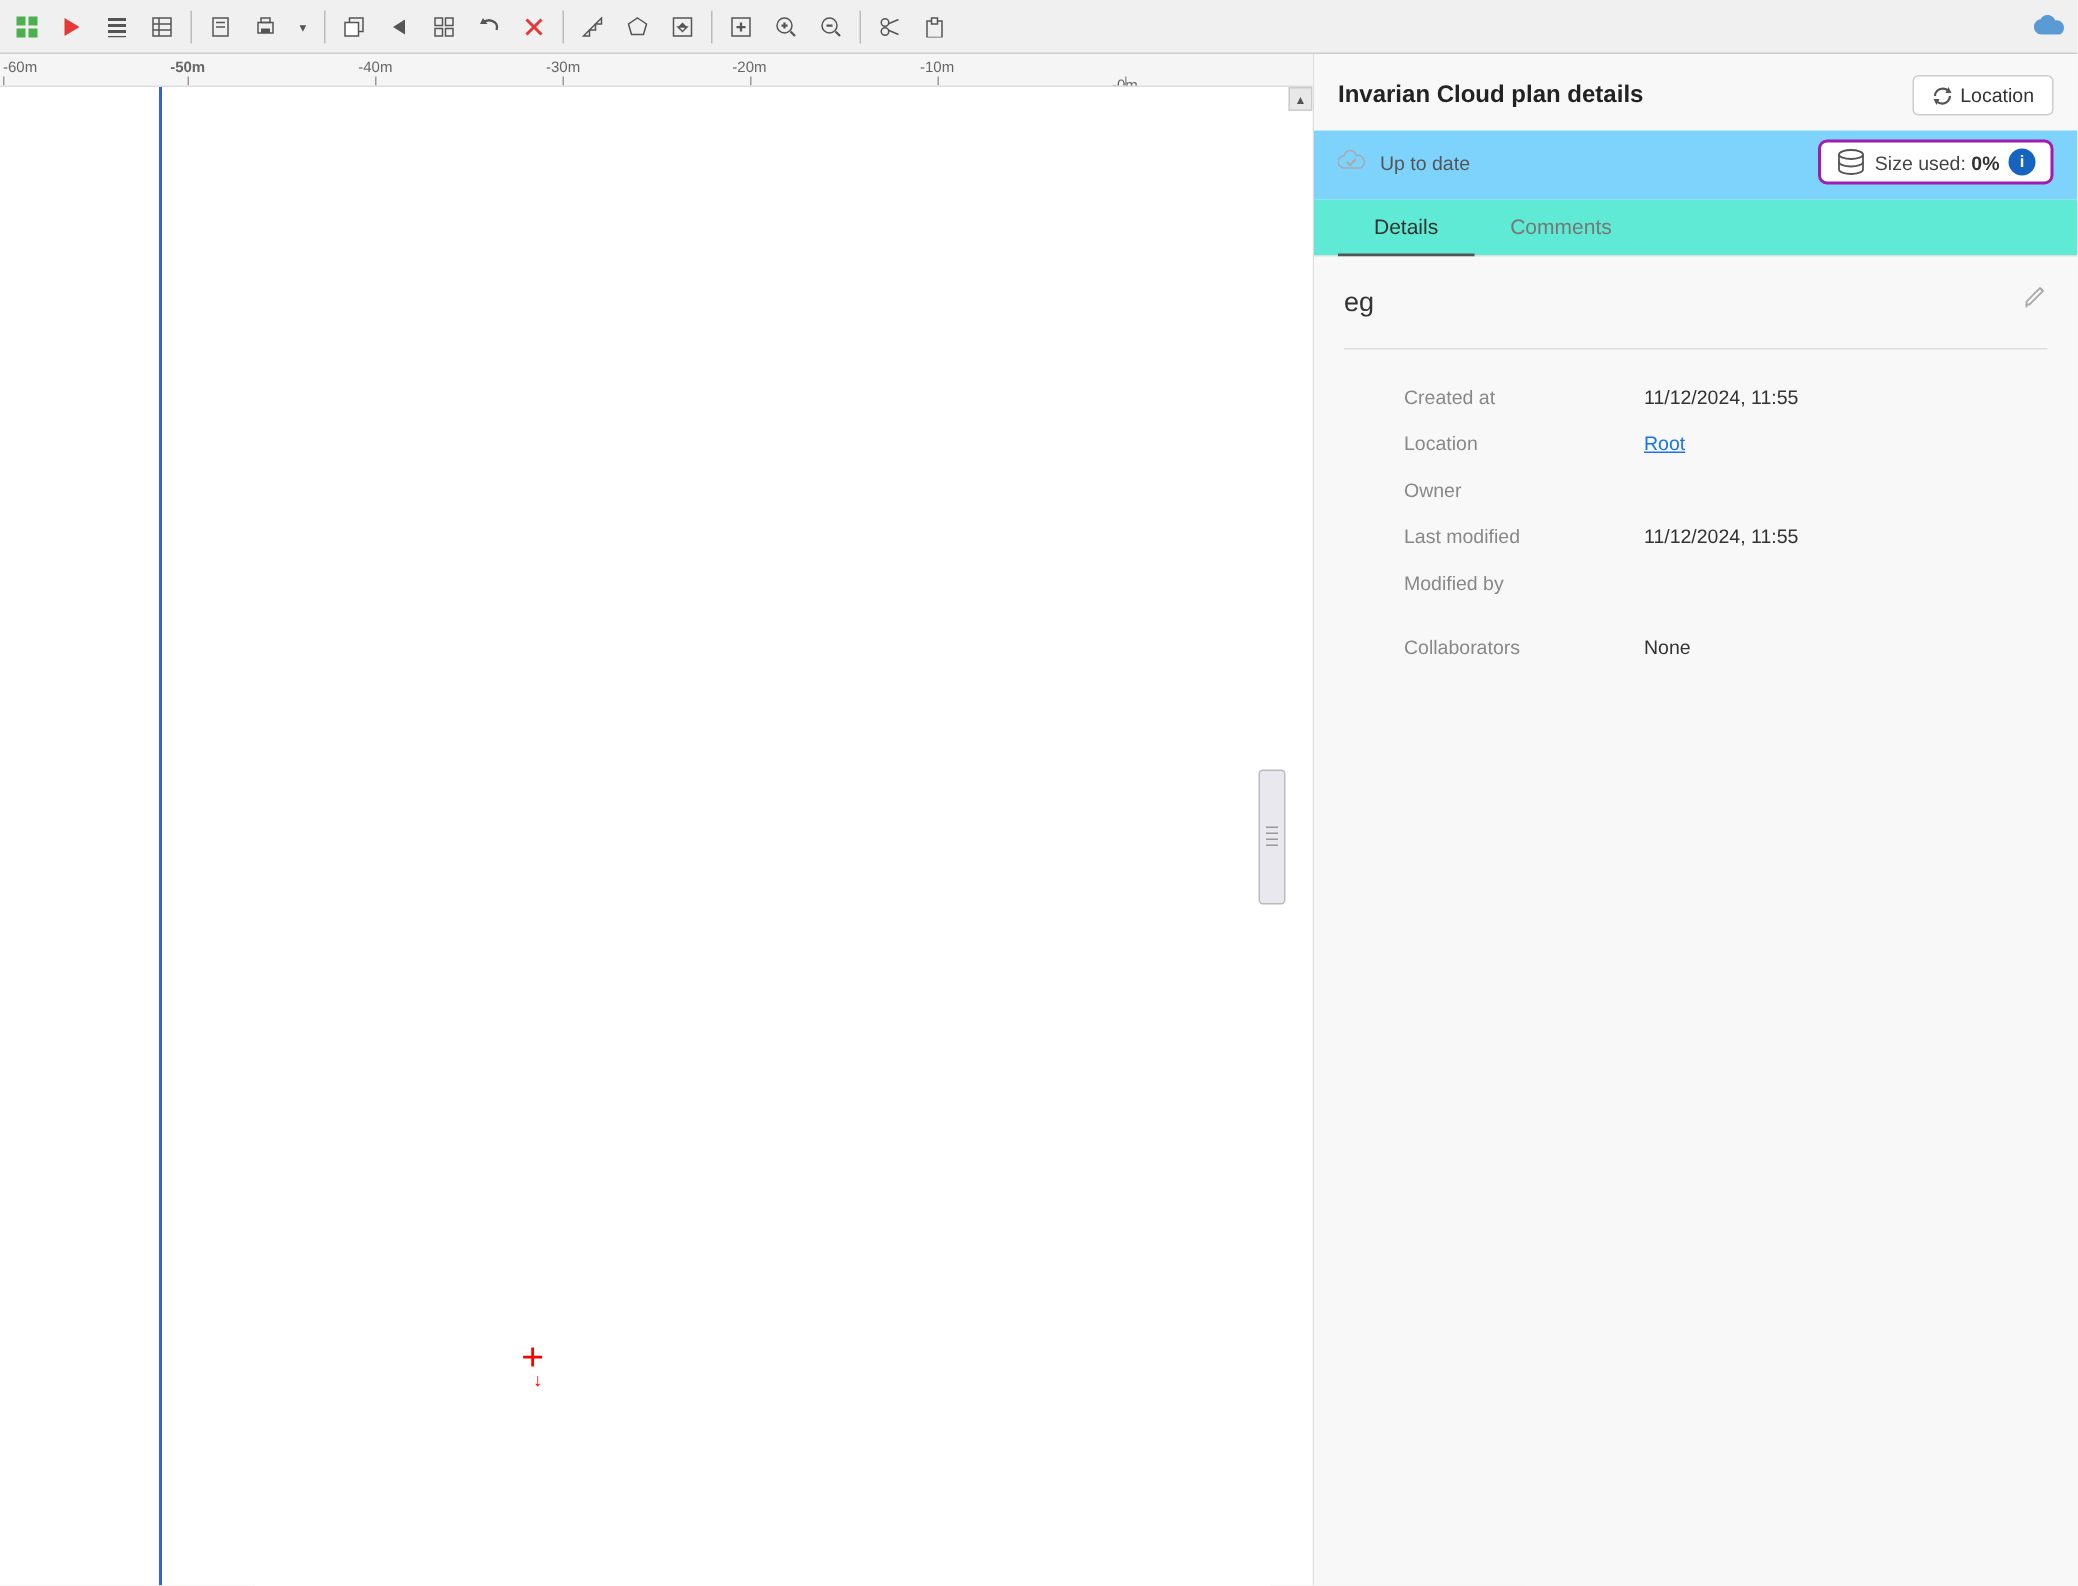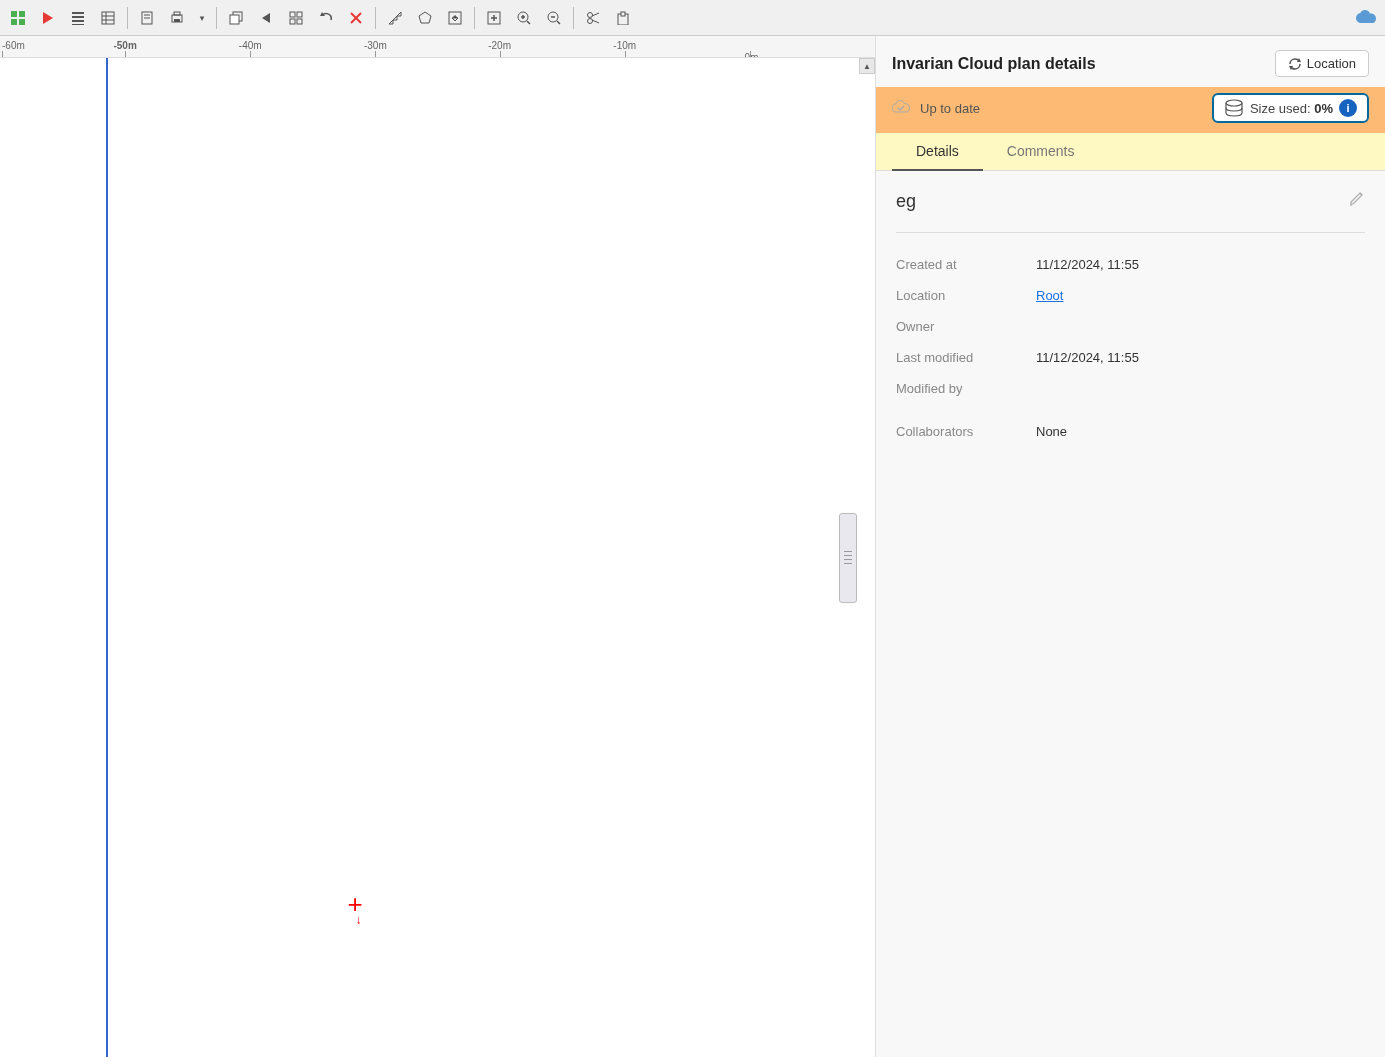--- a/index.html
+++ b/index.html
@@ -136,34 +136,34 @@
       cursor: pointer;
       font-size: 13px;
       color: #333;
     }
 
     .panel-status-bar {
       display: flex;
       align-items: center;
       justify-content: space-between;
       padding: 6px 16px 10px 16px;
-      background: #fdba74;
+      background: #7dd3fc;
     }
     .status-left {
       display: flex;
       align-items: center;
       gap: 8px;
       font-size: 13px;
       color: #555;
     }
     .status-right {
       display: flex;
       align-items: center;
       gap: 6px;
-      border: 2px solid #0369a1;
+      border: 2px solid #a21caf;
       border-radius: 6px;
       padding: 4px 10px;
       background: white;
     }
     .size-label {
       font-size: 13px;
       color: #444;
     }
     .size-bold {
       font-weight: 700;
@@ -180,21 +180,21 @@
       display: flex;
       align-items: center;
       justify-content: center;
       cursor: pointer;
     }
 
     
     .panel-tabs {
       display: flex;
       border-bottom: 1px solid #ddd;
-      background: #fef9c3;
+      background: #5eead4;
       padding: 0 16px;
     }
     .tab {
       padding: 10px 24px;
       font-size: 14px;
       color: #777;
       cursor: pointer;
       border-bottom: 2px solid transparent;
       margin-bottom: -1px;
     }
@@ -232,20 +232,22 @@
     .details-divider {
       height: 1px;
       background: #ddd;
       margin: 8px 0 16px 0;
     }
 
     .detail-row {
       display: flex;
       align-items: baseline;
       padding: 8px 0;
+      gap: 20px;
+      margin-left: 40px;
     }
     .detail-label {
       width: 140px;
       font-size: 13px;
       color: #888;
       flex-shrink: 0;
     }
     .detail-value {
       font-size: 13px;
       color: #333;

